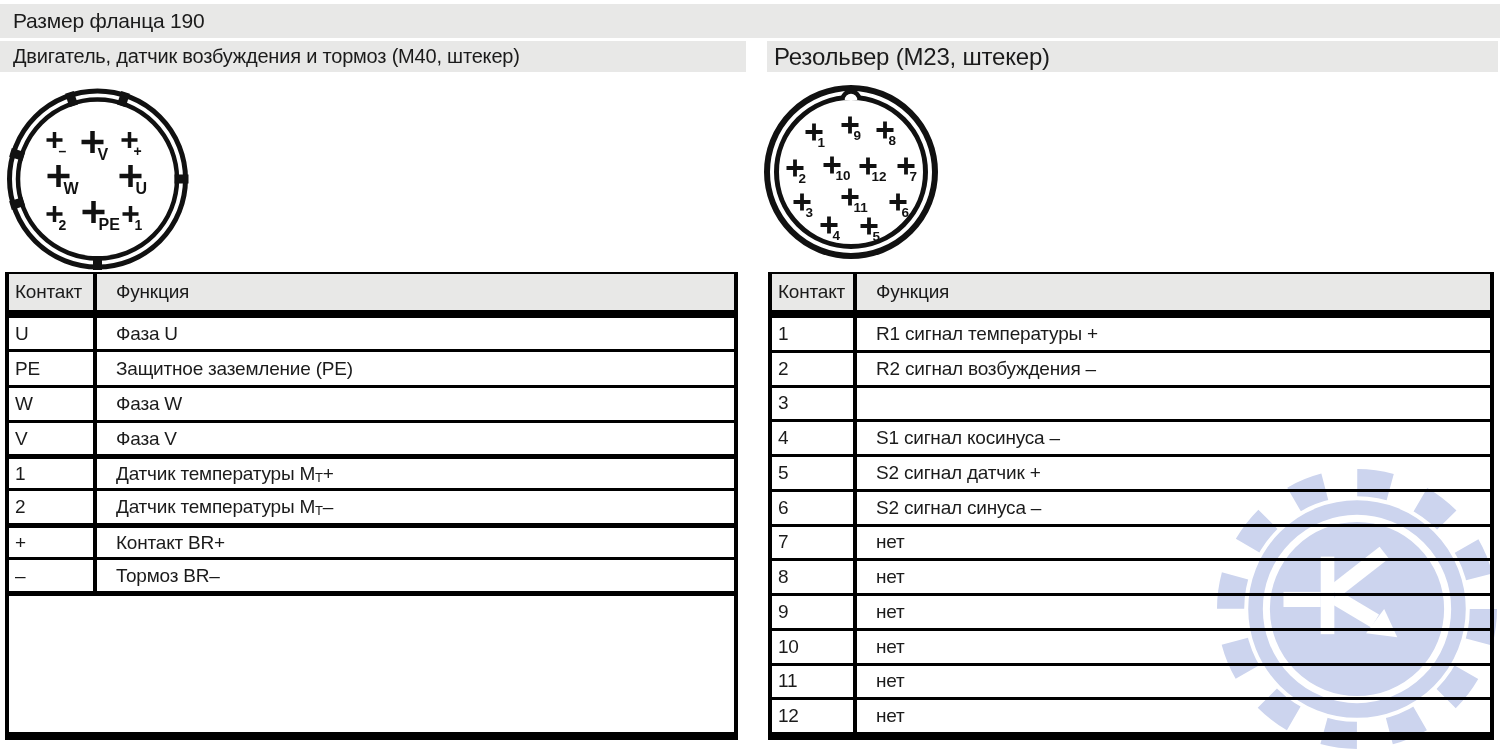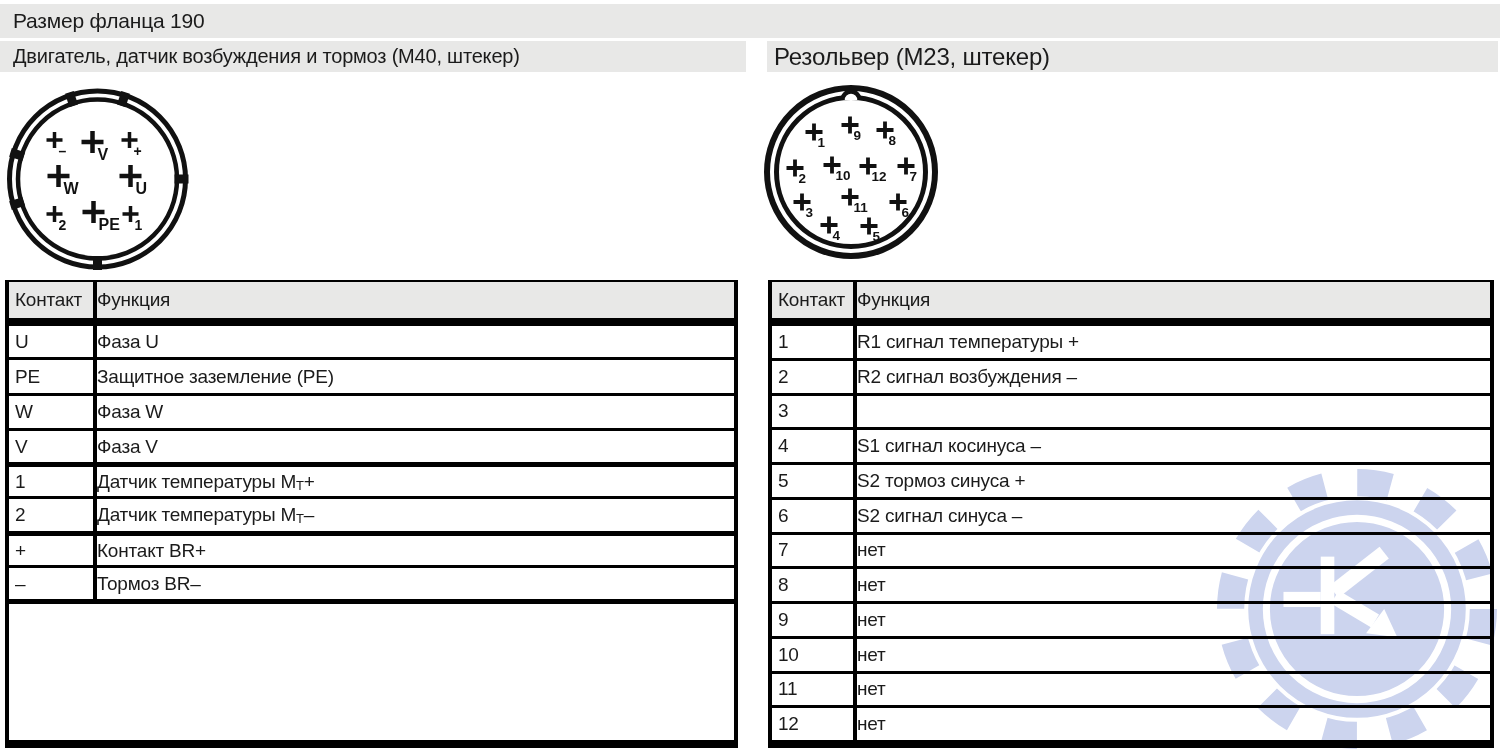--- a/index.html
+++ b/index.html
@@ -23,32 +23,32 @@
   #conn-motor{left:2px;top:84px;}
   #conn-resolver{left:758px;top:80px;}
   .ring{fill:#fff;stroke:#111;}
   .pin-cross{stroke:#111;fill:none;}
   .pin-label{fill:#111;font-family:"Liberation Sans",sans-serif;font-weight:bold;}
   .notch{fill:#111;}
 
   .watermark{position:absolute;left:1216px;top:468px;z-index:1;}
 
   .ptable{
-    position:absolute;top:280px;height:468px;z-index:2;
+    position:absolute;top:272px;height:468px;z-index:2;
     border:4px solid #000;border-top-width:2px;border-bottom-width:8px;
     box-sizing:border-box;display:flex;flex-direction:column;
   }
   #table-motor{left:5px;width:733px;}
   #table-resolver{left:768px;width:726px;}
   .thead{display:flex;height:36px;flex:0 0 36px;}
   .th{background:var(--bar-bg,#e8e8e7);display:flex;align-items:center;font-size:19px;letter-spacing:-0.2px;}
   .col-contact{width:84px;flex:0 0 84px;padding-left:6px;box-sizing:border-box;}
   #table-resolver .col-contact{width:81px;flex:0 0 81px;}
   .vdiv{width:4px;flex:0 0 4px;background:#000;}
-  .col-func{flex:1 1 auto;padding-left:0;box-sizing:border-box;}
+  .col-func{flex:1 1 auto;padding-left:19px;box-sizing:border-box;}
   .hbar{height:8px;flex:0 0 8px;background:#000;}
   .trow{display:flex;align-items:stretch;}
   .td{display:flex;align-items:center;font-size:19px;letter-spacing:-0.2px;background:transparent;white-space:nowrap;}
   .sep{background:#000;flex:0 0 auto;}
   .filler{flex:1 1 auto;}
   sub.tsub{font-size:13px;line-height:0;position:relative;top:4px;}
 </style>
 <style>.wm-teeth{stroke:#ccd4ee;}
 .wm-body{fill:#ccd4ee;}
 .wm-line{stroke:#ffffff;}
@@ -226,21 +226,21 @@
       <div class="sep" style="flex: 0 0 3px;"></div>
       <div class="trow" style="flex: 1 1 0px;">
         <div class="td col-contact">4</div>
         <div class="vdiv"></div>
         <div class="td col-func">S1 сигнал косинуса –</div>
       </div>
       <div class="sep" style="flex: 0 0 3px;"></div>
       <div class="trow" style="flex: 1 1 0px;">
         <div class="td col-contact">5</div>
         <div class="vdiv"></div>
-        <div class="td col-func">S2 тормоз синуса +</div>
+        <div class="td col-func">S2 сигнал датчик +</div>
       </div>
       <div class="sep" style="flex: 0 0 3px;"></div>
       <div class="trow" style="flex: 1 1 0px;">
         <div class="td col-contact">6</div>
         <div class="vdiv"></div>
         <div class="td col-func">S2 сигнал синуса –</div>
       </div>
       <div class="sep" style="flex: 0 0 3px;"></div>
       <div class="trow" style="flex: 1 1 0px;">
         <div class="td col-contact">7</div>

